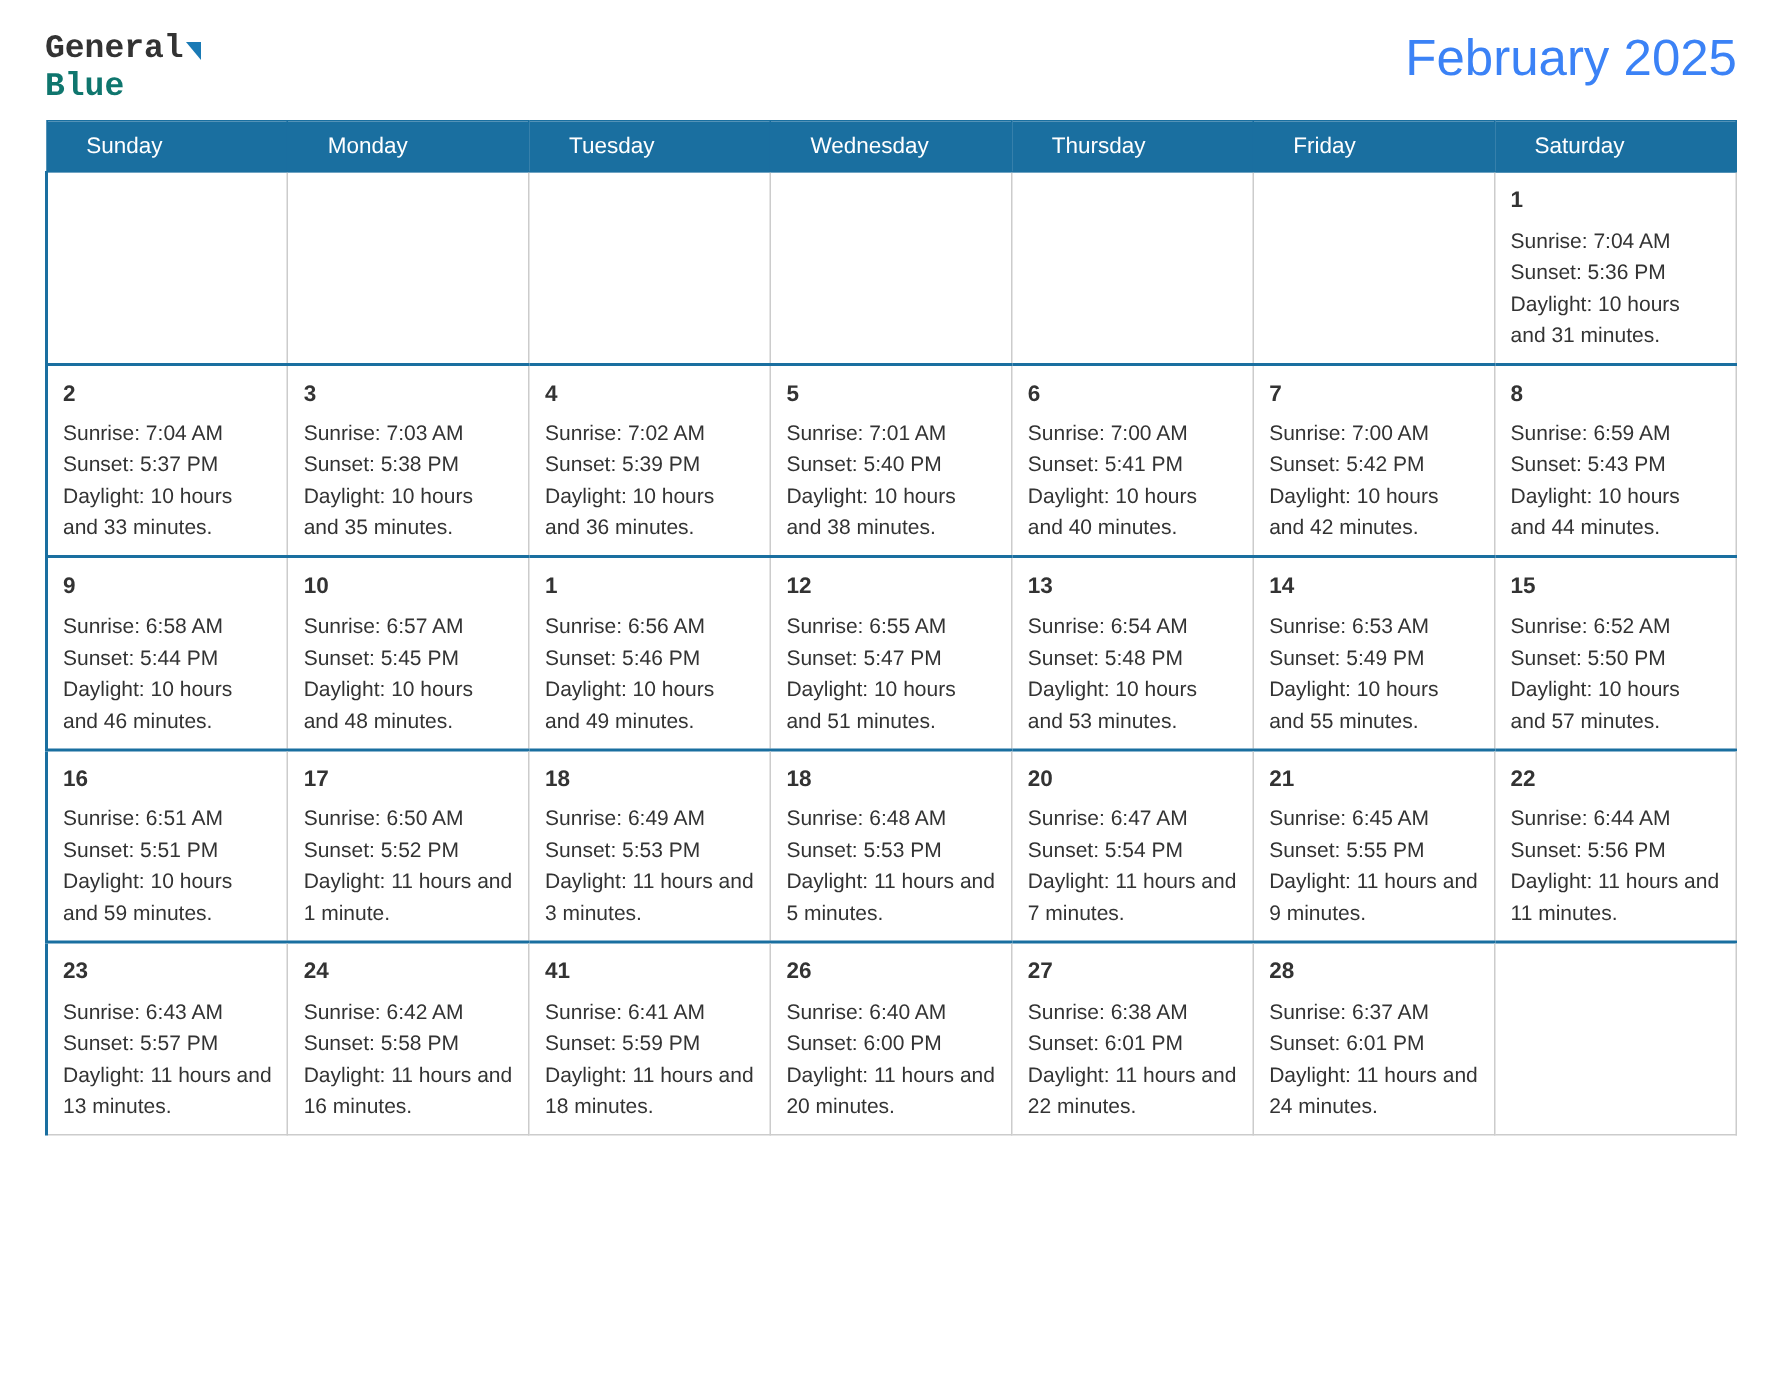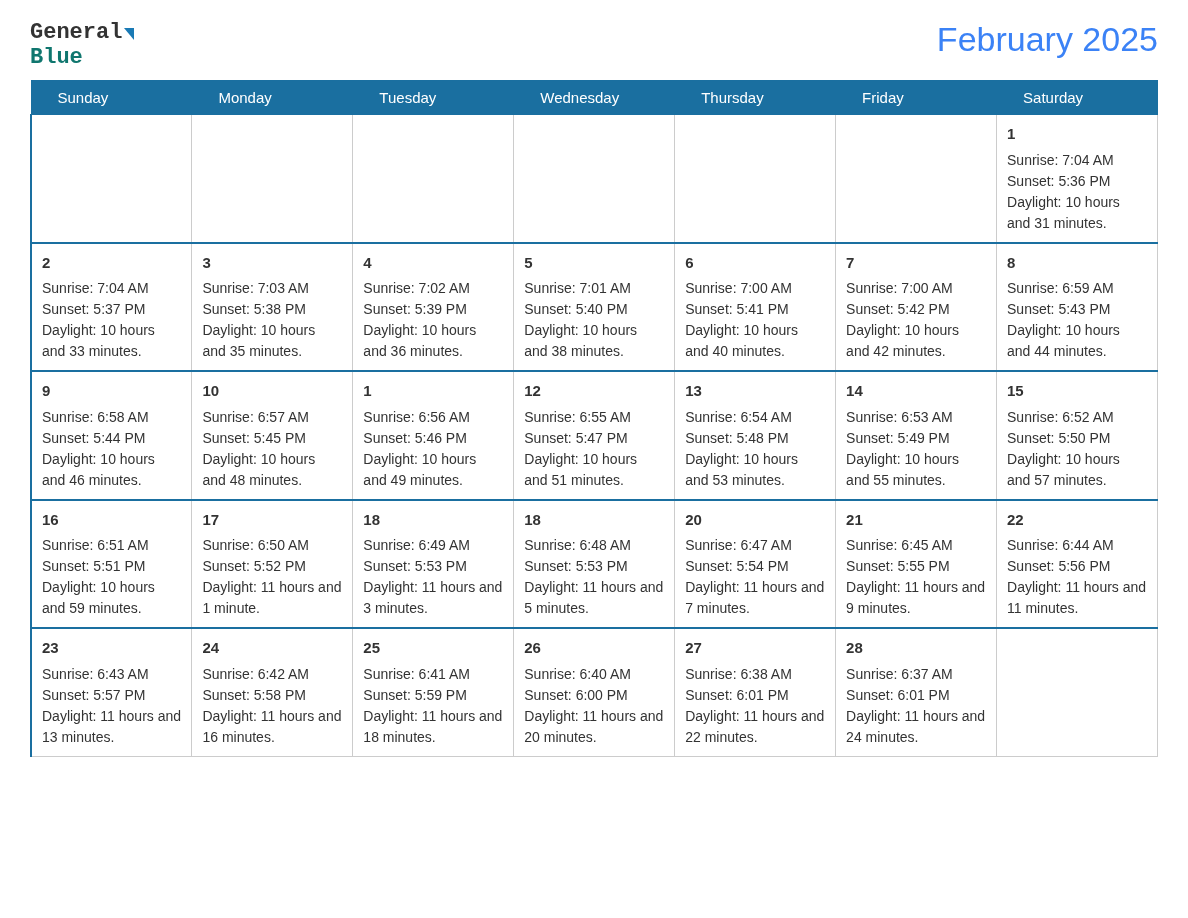--- a/index.html
+++ b/index.html
@@ -231,21 +231,21 @@
       <tr class="row-border">
         <td>
           <div class="day-number">23</div>
           <div class="day-info">Sunrise: 6:43 AM<br>Sunset: 5:57 PM<br>Daylight: 11 hours and 13 minutes.</div>
         </td>
         <td>
           <div class="day-number">24</div>
           <div class="day-info">Sunrise: 6:42 AM<br>Sunset: 5:58 PM<br>Daylight: 11 hours and 16 minutes.</div>
         </td>
         <td>
-          <div class="day-number">25</div>
+          <div class="day-number">41</div>
           <div class="day-info">Sunrise: 6:41 AM<br>Sunset: 5:59 PM<br>Daylight: 11 hours and 18 minutes.</div>
         </td>
         <td>
           <div class="day-number">26</div>
           <div class="day-info">Sunrise: 6:40 AM<br>Sunset: 6:00 PM<br>Daylight: 11 hours and 20 minutes.</div>
         </td>
         <td>
           <div class="day-number">27</div>
           <div class="day-info">Sunrise: 6:38 AM<br>Sunset: 6:01 PM<br>Daylight: 11 hours and 22 minutes.</div>
         </td>

